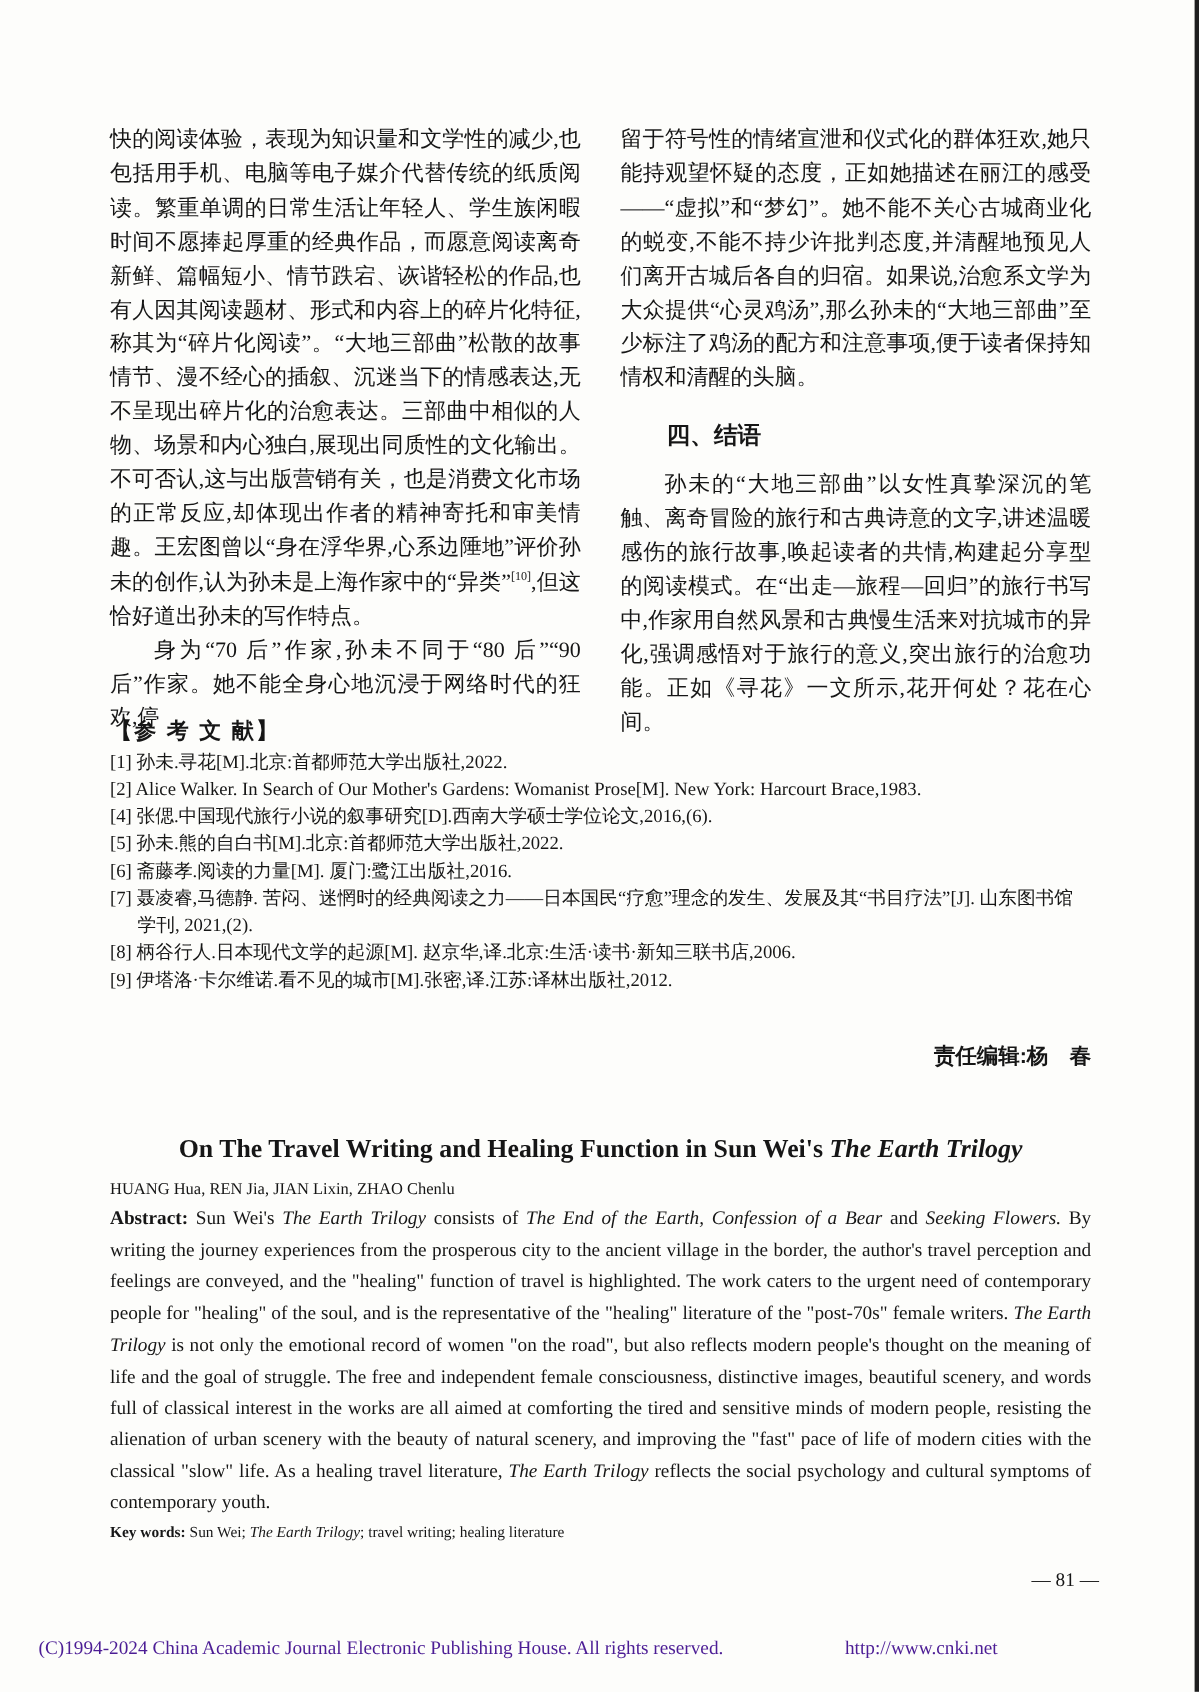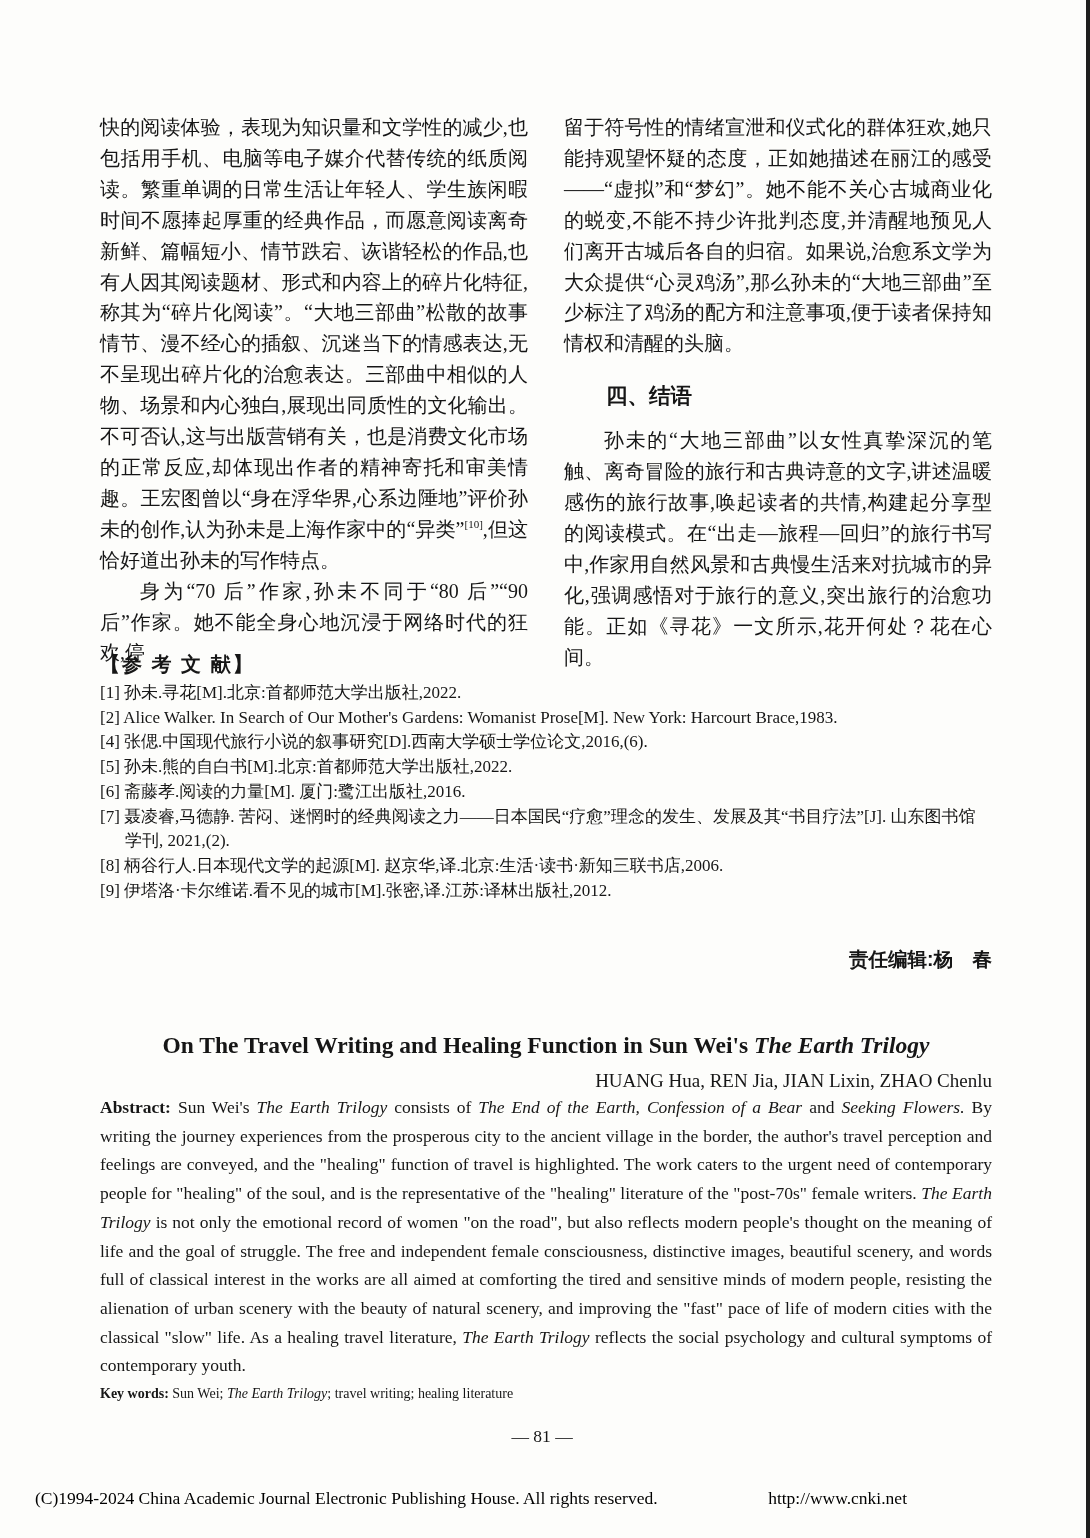--- a/index.html
+++ b/index.html
@@ -14,28 +14,28 @@
   .sec-heading{font-family:"Liberation Sans","DejaVu Sans",sans-serif;font-size:21.5px;
        font-weight:bold;margin:23px 0 15px 42px;text-align:left;line-height:28px;}
   .refs{position:absolute;left:100px;top:651px;width:892px;}
   .refs-heading{font-family:"Liberation Sans","DejaVu Sans",sans-serif;font-weight:bold;
        font-size:20px;margin-bottom:3px;letter-spacing:2px;}
   .ref{font-size:17px;line-height:24.7px;padding-left:25px;text-indent:-25px;}
   .editor{position:absolute;left:100px;top:946px;width:892px;text-align:right;
        font-family:"Liberation Sans","DejaVu Sans",sans-serif;font-weight:bold;font-size:19.5px;}
   .english{position:absolute;left:100px;top:1022px;width:892px;}
   .en-title{text-align:center;font-size:23.5px;line-height:30px;margin-top:8px;}
-  .en-authors{text-align:right;font-size:19px;line-height:24px;margin-top:9px;}
+  .en-authors{text-align:left;font-size:15px;line-height:24px;margin-top:9px;}
   .en-abstract{font-size:17.5px;line-height:28.7px;text-align:justify;}
   .en-keywords{font-size:14px;line-height:28.7px;}
   .it{font-style:italic;}
   .bd{font-weight:bold;}
-  .pagenum{position:absolute;left:96px;top:1426px;width:892px;text-align:center;font-size:17.5px;}
+  .pagenum{position:absolute;left:107px;top:1426px;width:892px;text-align:right;font-size:17.5px;}
   .footer{position:absolute;left:35px;top:1488px;width:872px;display:flex;
-       justify-content:space-between;color:#000000;font-size:17.5px;}
+       justify-content:space-between;color:#4c1d95;font-size:17.5px;}
 </style>
 </head>
 <body>
 
 <div class="page">
   <div class="edge"></div>
 
   <div class="columns">
     <div class="col">
         <div class="para"><span>快的阅读体验，表现为知识量和文学性的减少,也包括用手机、电脑等电子媒介代替传统的纸质阅读。繁重单调的日常生活让年轻人、学生族闲暇时间不愿捧起厚重的经典作品，而愿意阅读离奇新鲜、篇幅短小、情节跌宕、诙谐轻松的作品,也有人因其阅读题材、形式和内容上的碎片化特征,称其为“碎片化阅读”。“大地三部曲”松散的故事情节、漫不经心的插叙、沉迷当下的情感表达,无不呈现出碎片化的治愈表达。三部曲中相似的人物、场景和内心独白,展现出同质性的文化输出。不可否认,这与出版营销有关，也是消费文化市场的正常反应,却体现出作者的精神寄托和审美情趣。王宏图曾以“身在浮华界,心系边陲地”评价孙未的创作,认为孙未是上海作家中的“异类”</span><sup>[10]</sup><span>,但这恰好道出孙未的写作特点。</span></div>

